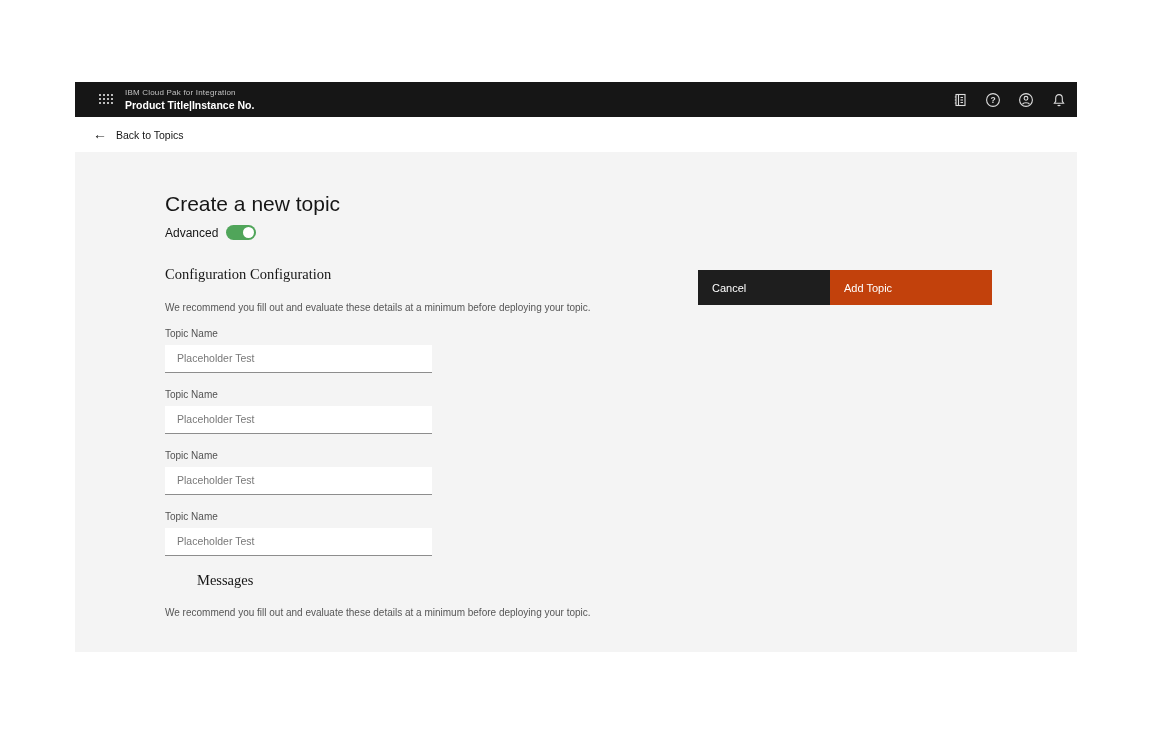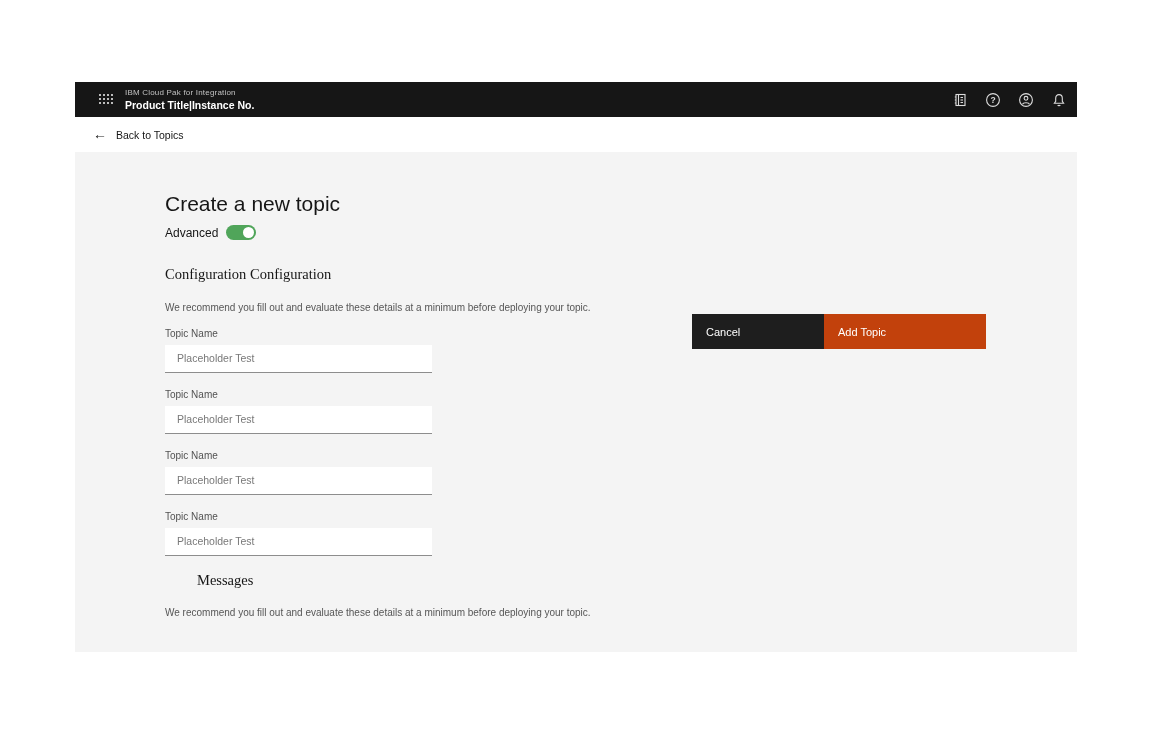--- a/index.html
+++ b/index.html
@@ -51,21 +51,21 @@
   .field{margin-bottom:16px;}
   .field-label{display:block;font-size:10px;color:#525252;margin-bottom:5px;line-height:1.2;}
   .field input{
     width:267px;height:28px;box-sizing:border-box;background:#ffffff;
     border:none;border-bottom:1px solid #8d8d8d;border-radius:0;
     padding:0 12px;font-size:10.5px;color:#161616;outline:none;
     font-family:"Liberation Sans",sans-serif;
   }
   .field input::placeholder{color:#787878;opacity:1;}
 
-  .actions{position:absolute;top:118px;right:91px;display:flex;margin-top:44px;}
+  .actions{position:absolute;top:118px;right:85px;display:flex;}
   .btn{
     height:35px;border:none;cursor:pointer;color:#ffffff;
     display:flex;align-items:center;justify-content:flex-start;
     padding:0 14px;box-sizing:border-box;font-size:11px;
     font-family:"Liberation Sans",sans-serif;
   }
   .btn-cancel{width:132px;background:#1e1e1e;}
   .btn-primary{width:162px;background:#c2410c;}
 
   .messages-heading{margin-top:8px;margin-left:32px;}

